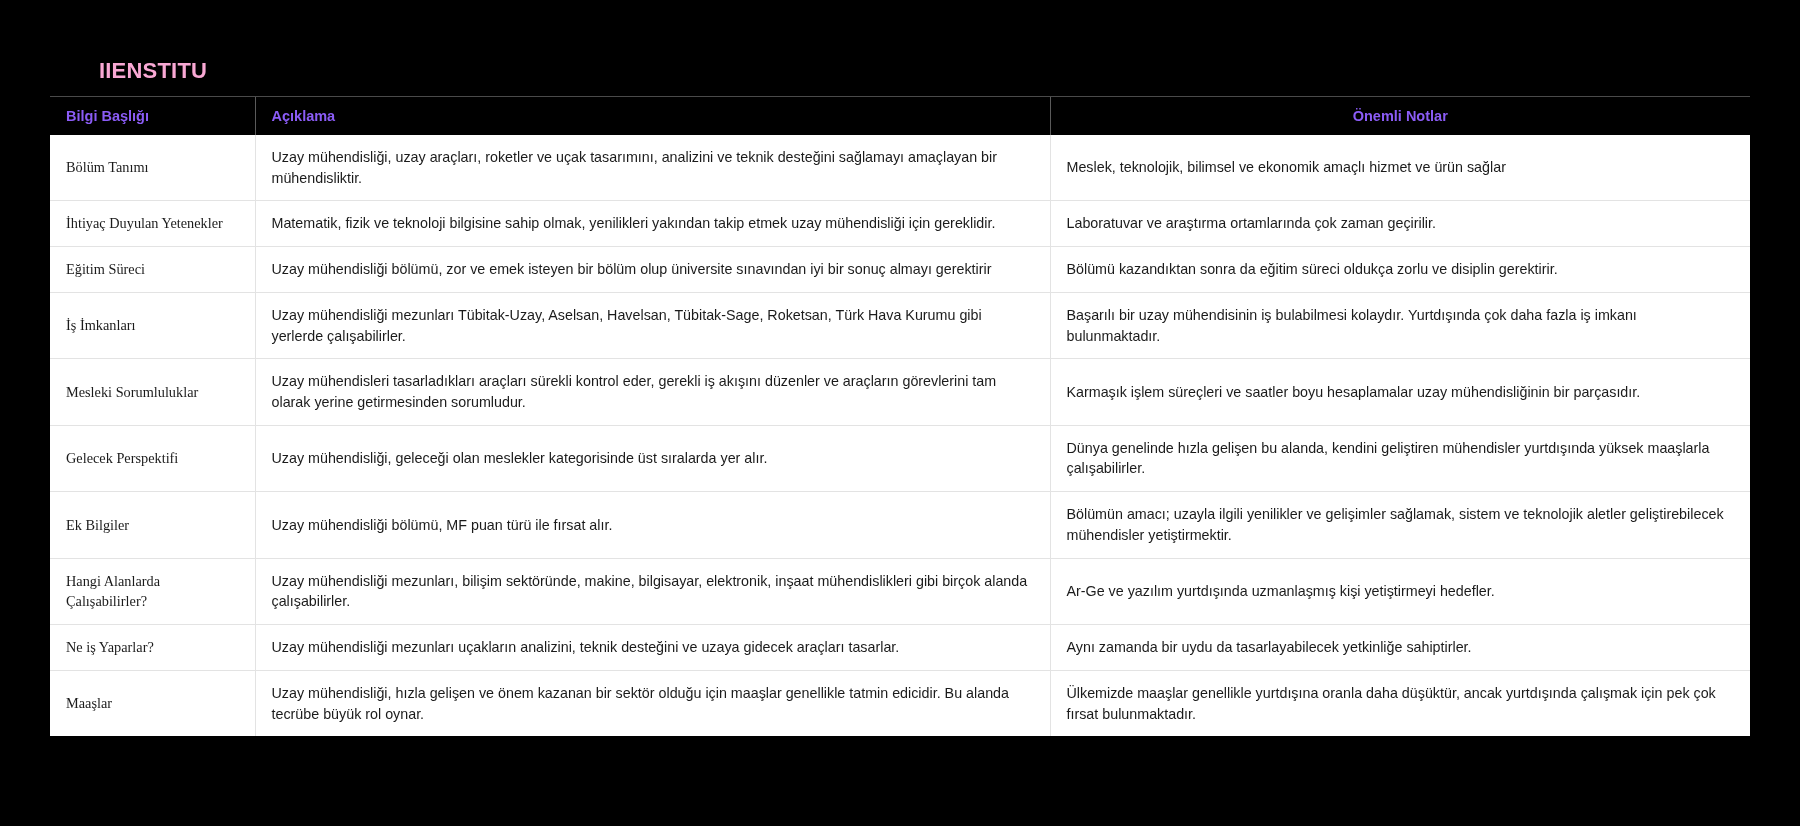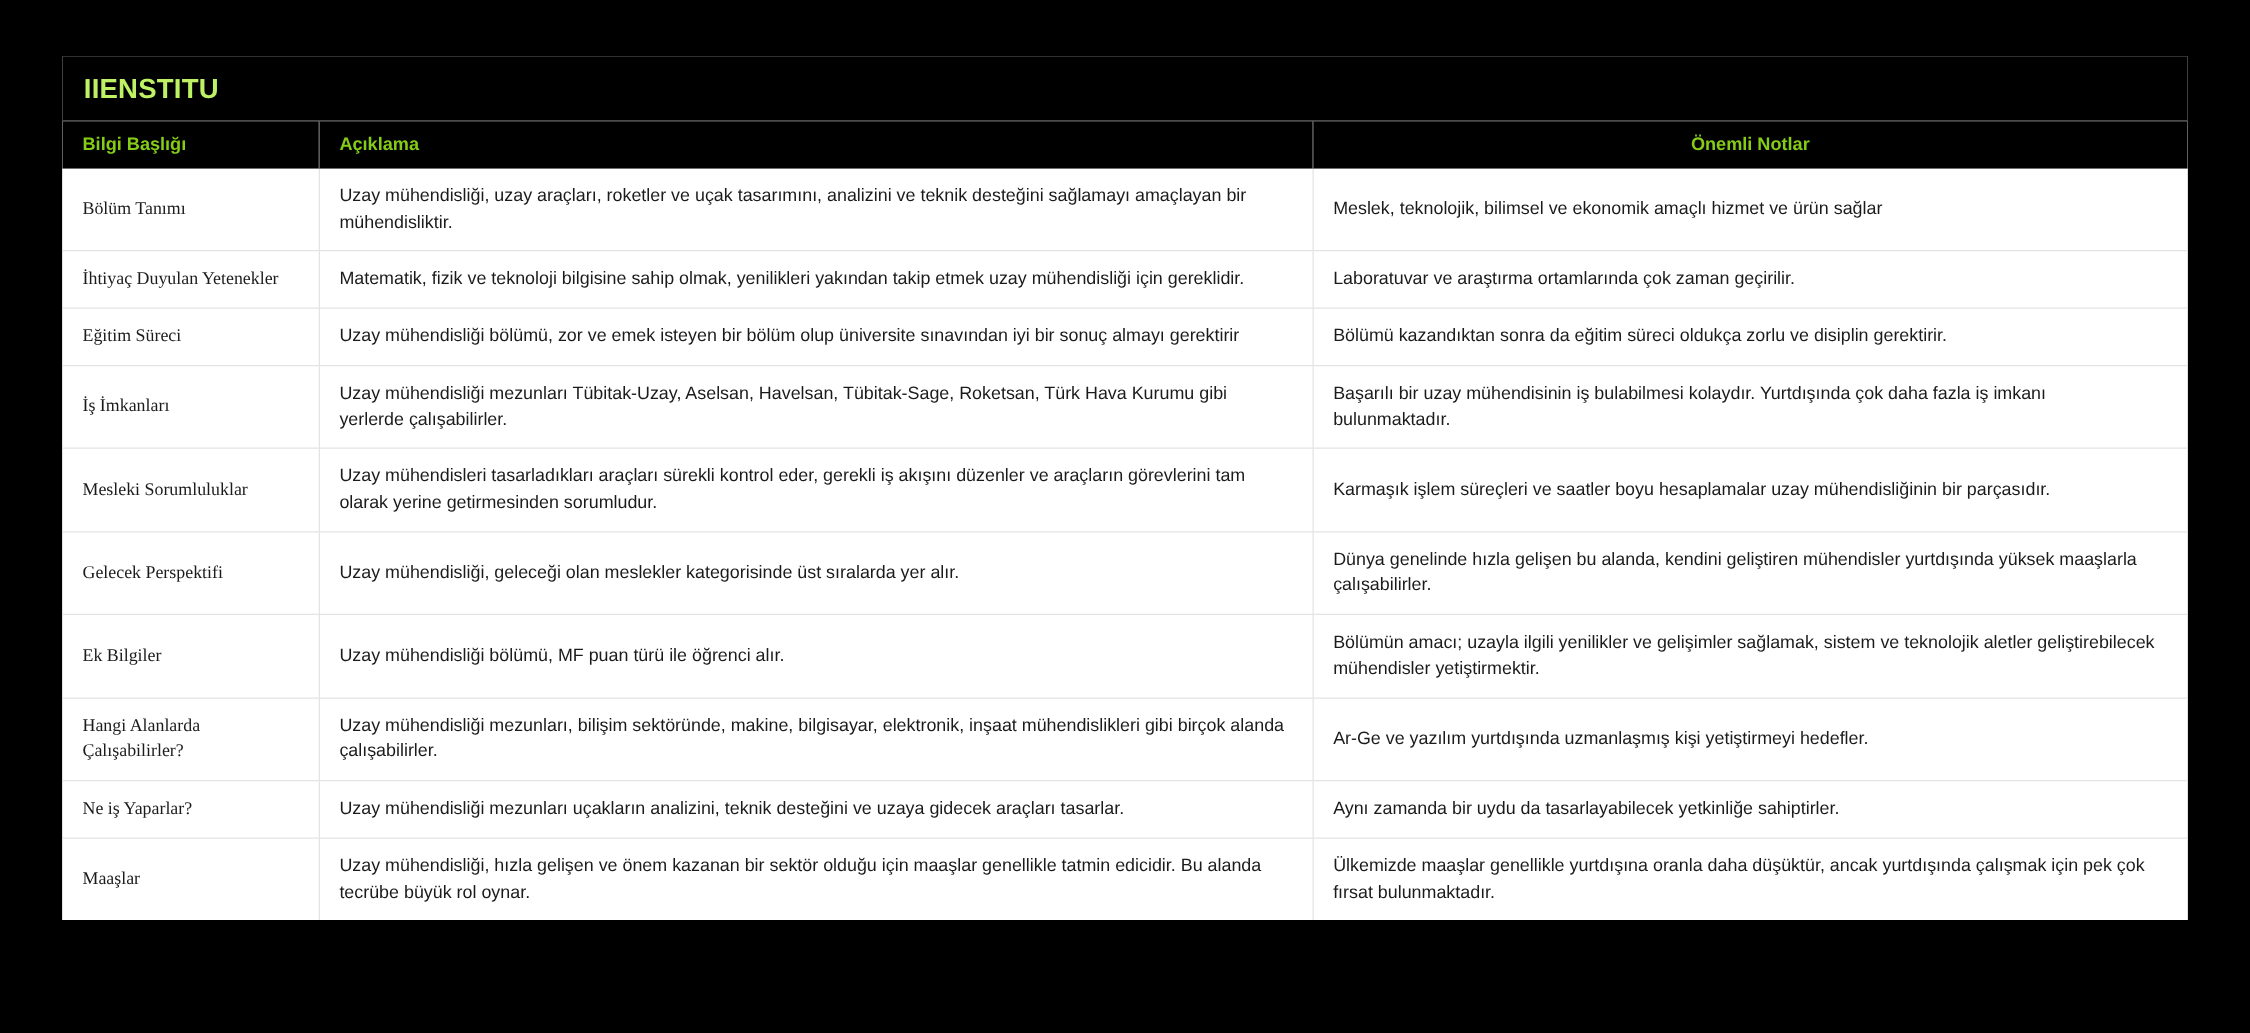--- a/index.html
+++ b/index.html
@@ -34,37 +34,38 @@
   .brand-bar {
     background: #000000;
     height: 52px;
     display: flex;
     align-items: center;
     padding: 0 0 0 17px;
     box-sizing: border-box;
     border-bottom: 1px solid #4a4a4a;
   }
   .brand-title {
-    color: #bef264;
+    color: #f9a8d4;
     font-size: 22px;
     font-weight: bold;
     letter-spacing: 0.2px;
     line-height: 1;
+    margin-left: 32px;
   }
 
   table.data-table {
     width: 100%;
     border-collapse: collapse;
     table-layout: fixed;
     background: #ffffff;
   }
 
   table.data-table thead th {
     background: #000000;
-    color: #84cc16;
+    color: #8b5cf6;
     font-size: 14.5px;
     font-weight: bold;
     text-align: left;
     padding: 11px 16px;
     box-sizing: border-box;
     vertical-align: middle;
     border-right: 1px solid #5a5a5a;
   }
   table.data-table thead th:last-child { border-right: none; text-align: center; }
 
@@ -134,21 +135,21 @@
           <td class="col-desc">Uzay mühendisleri tasarladıkları araçları sürekli kontrol eder, gerekli iş akışını düzenler ve araçların görevlerini tam olarak yerine getirmesinden sorumludur.</td>
           <td class="col-notes">Karmaşık işlem süreçleri ve saatler boyu hesaplamalar uzay mühendisliğinin bir parçasıdır.</td>
         </tr>
         <tr>
           <td class="col-title">Gelecek Perspektifi</td>
           <td class="col-desc">Uzay mühendisliği, geleceği olan meslekler kategorisinde üst sıralarda yer alır.</td>
           <td class="col-notes">Dünya genelinde hızla gelişen bu alanda, kendini geliştiren mühendisler yurtdışında yüksek maaşlarla çalışabilirler.</td>
         </tr>
         <tr>
           <td class="col-title">Ek Bilgiler</td>
-          <td class="col-desc">Uzay mühendisliği bölümü, MF puan türü ile öğrenci alır.</td>
+          <td class="col-desc">Uzay mühendisliği bölümü, MF puan türü ile fırsat alır.</td>
           <td class="col-notes">Bölümün amacı; uzayla ilgili yenilikler ve gelişimler sağlamak, sistem ve teknolojik aletler geliştirebilecek mühendisler yetiştirmektir.</td>
         </tr>
         <tr>
           <td class="col-title">Hangi Alanlarda Çalışabilirler?</td>
           <td class="col-desc">Uzay mühendisliği mezunları, bilişim sektöründe, makine, bilgisayar, elektronik, inşaat mühendislikleri gibi birçok alanda çalışabilirler.</td>
           <td class="col-notes">Ar-Ge ve yazılım yurtdışında uzmanlaşmış kişi yetiştirmeyi hedefler.</td>
         </tr>
         <tr>
           <td class="col-title">Ne iş Yaparlar?</td>
           <td class="col-desc">Uzay mühendisliği mezunları uçakların analizini, teknik desteğini ve uzaya gidecek araçları tasarlar.</td>

